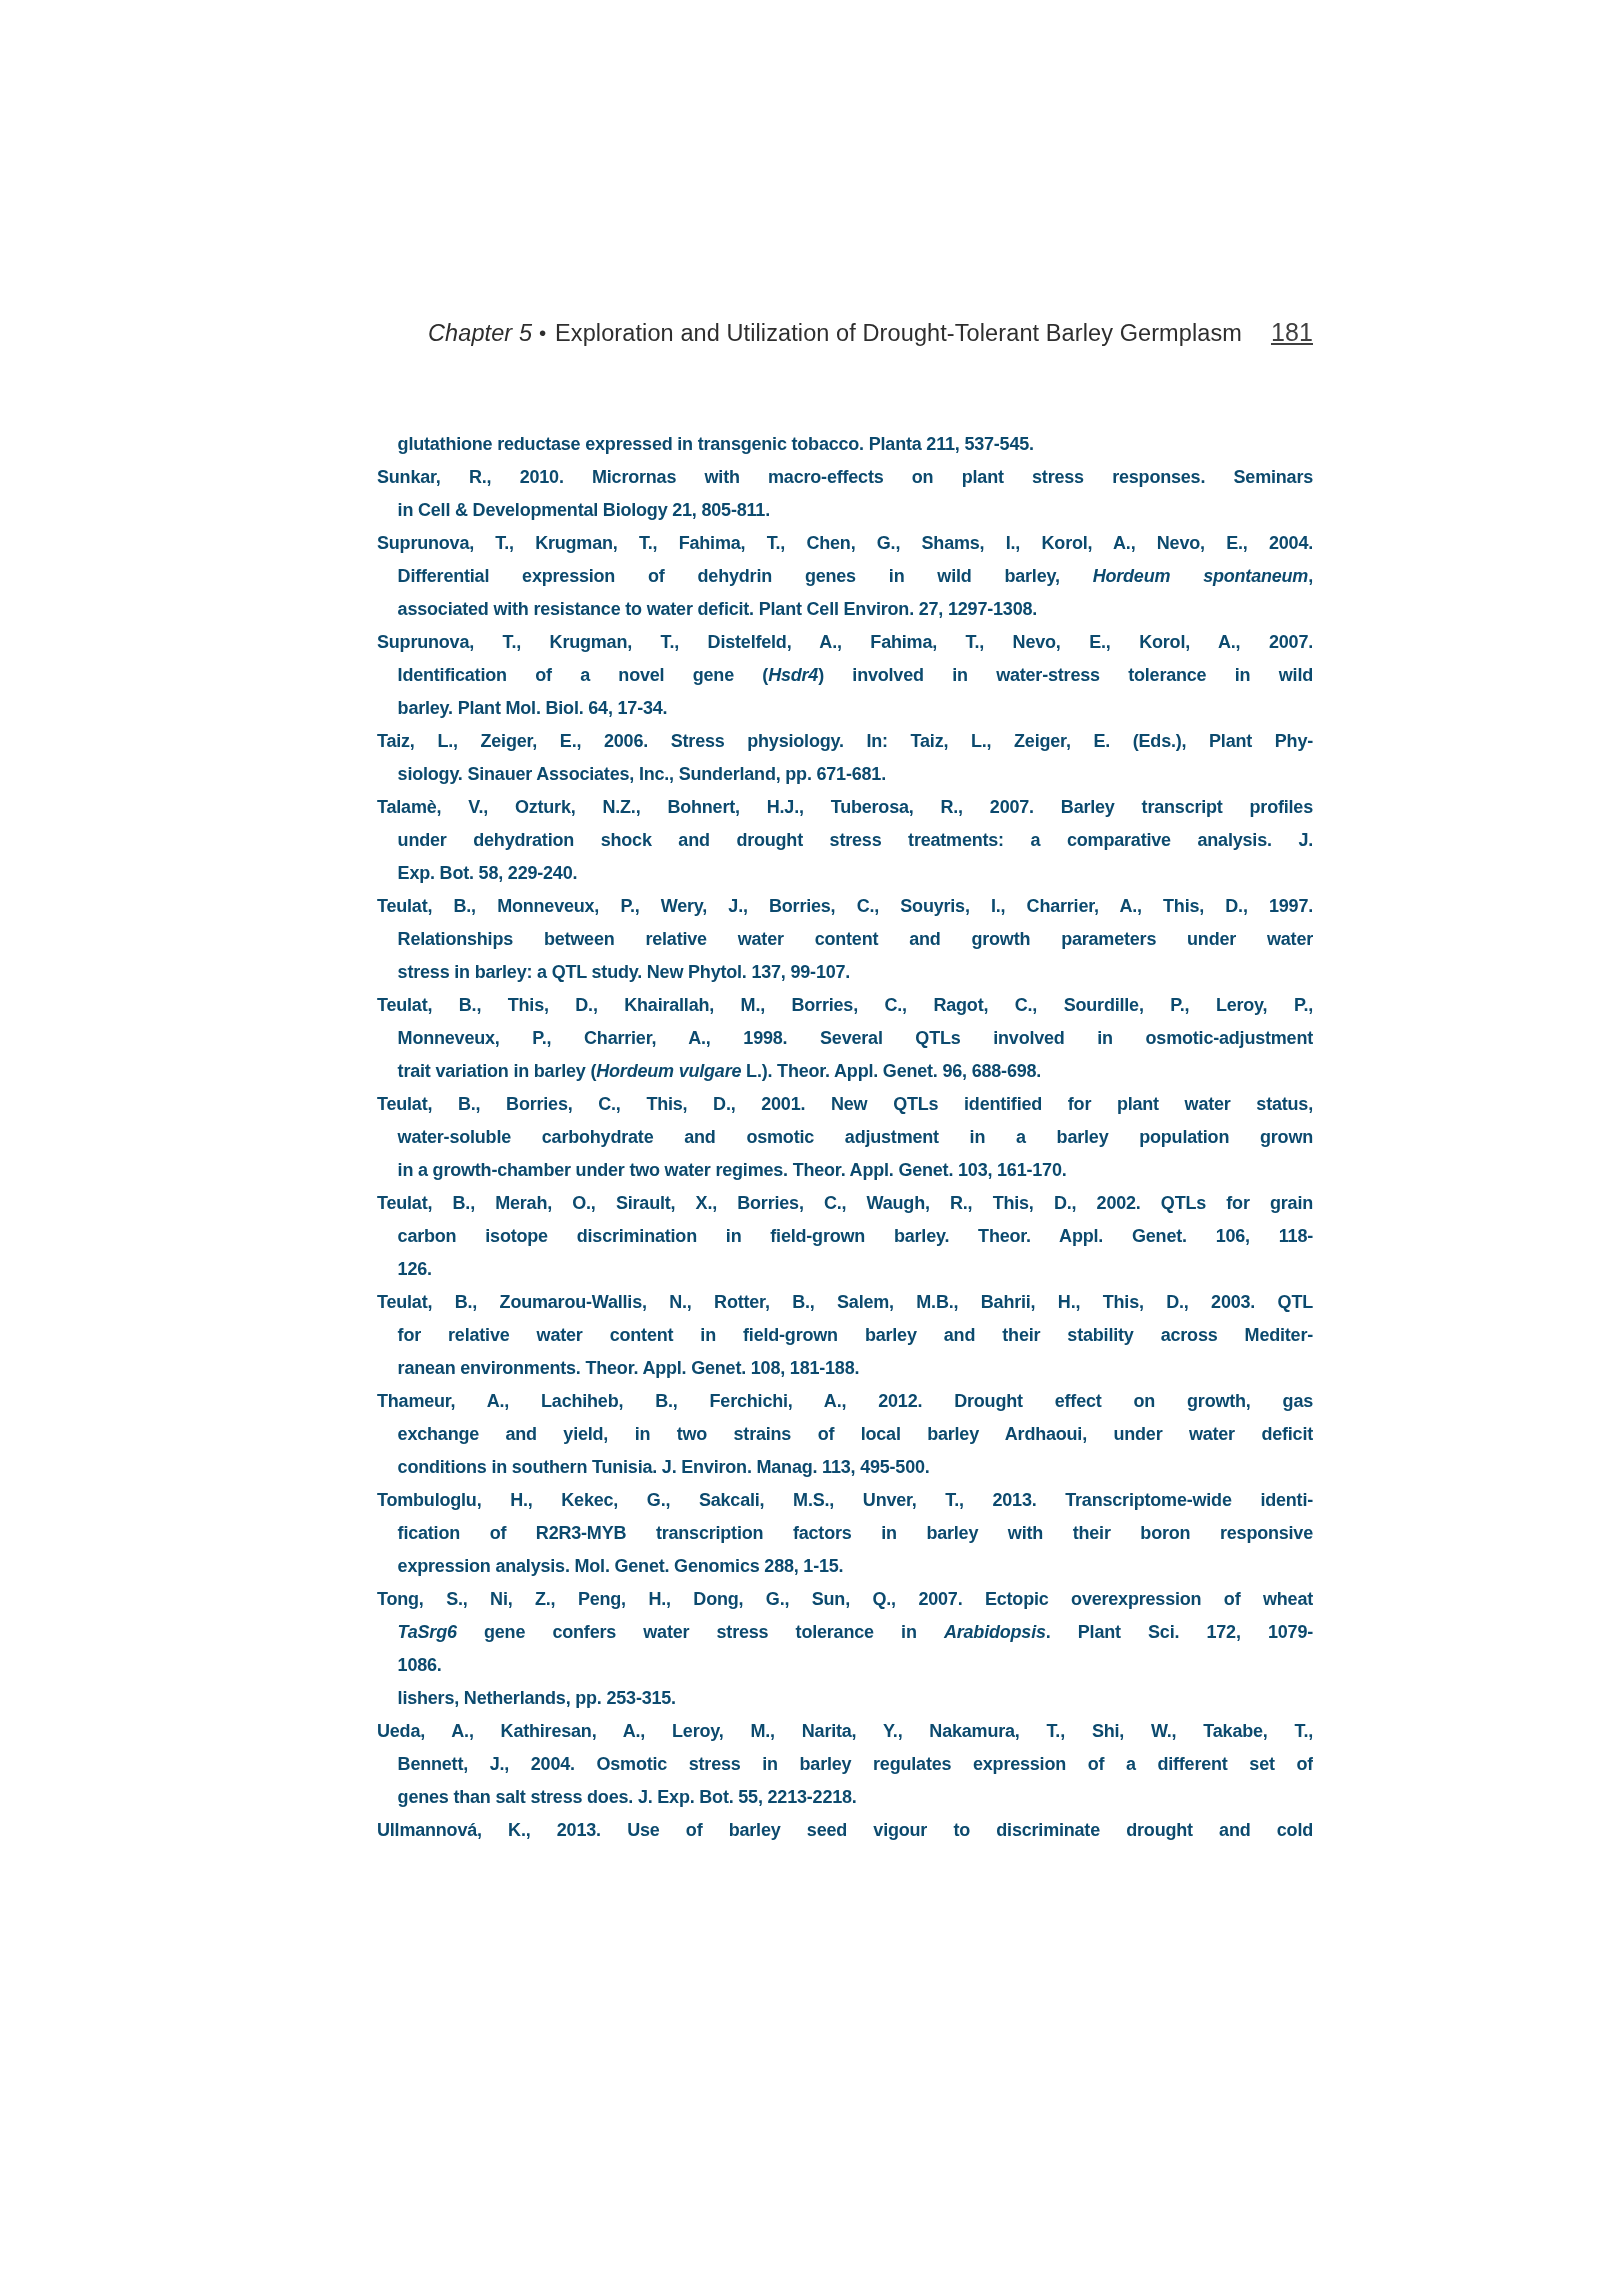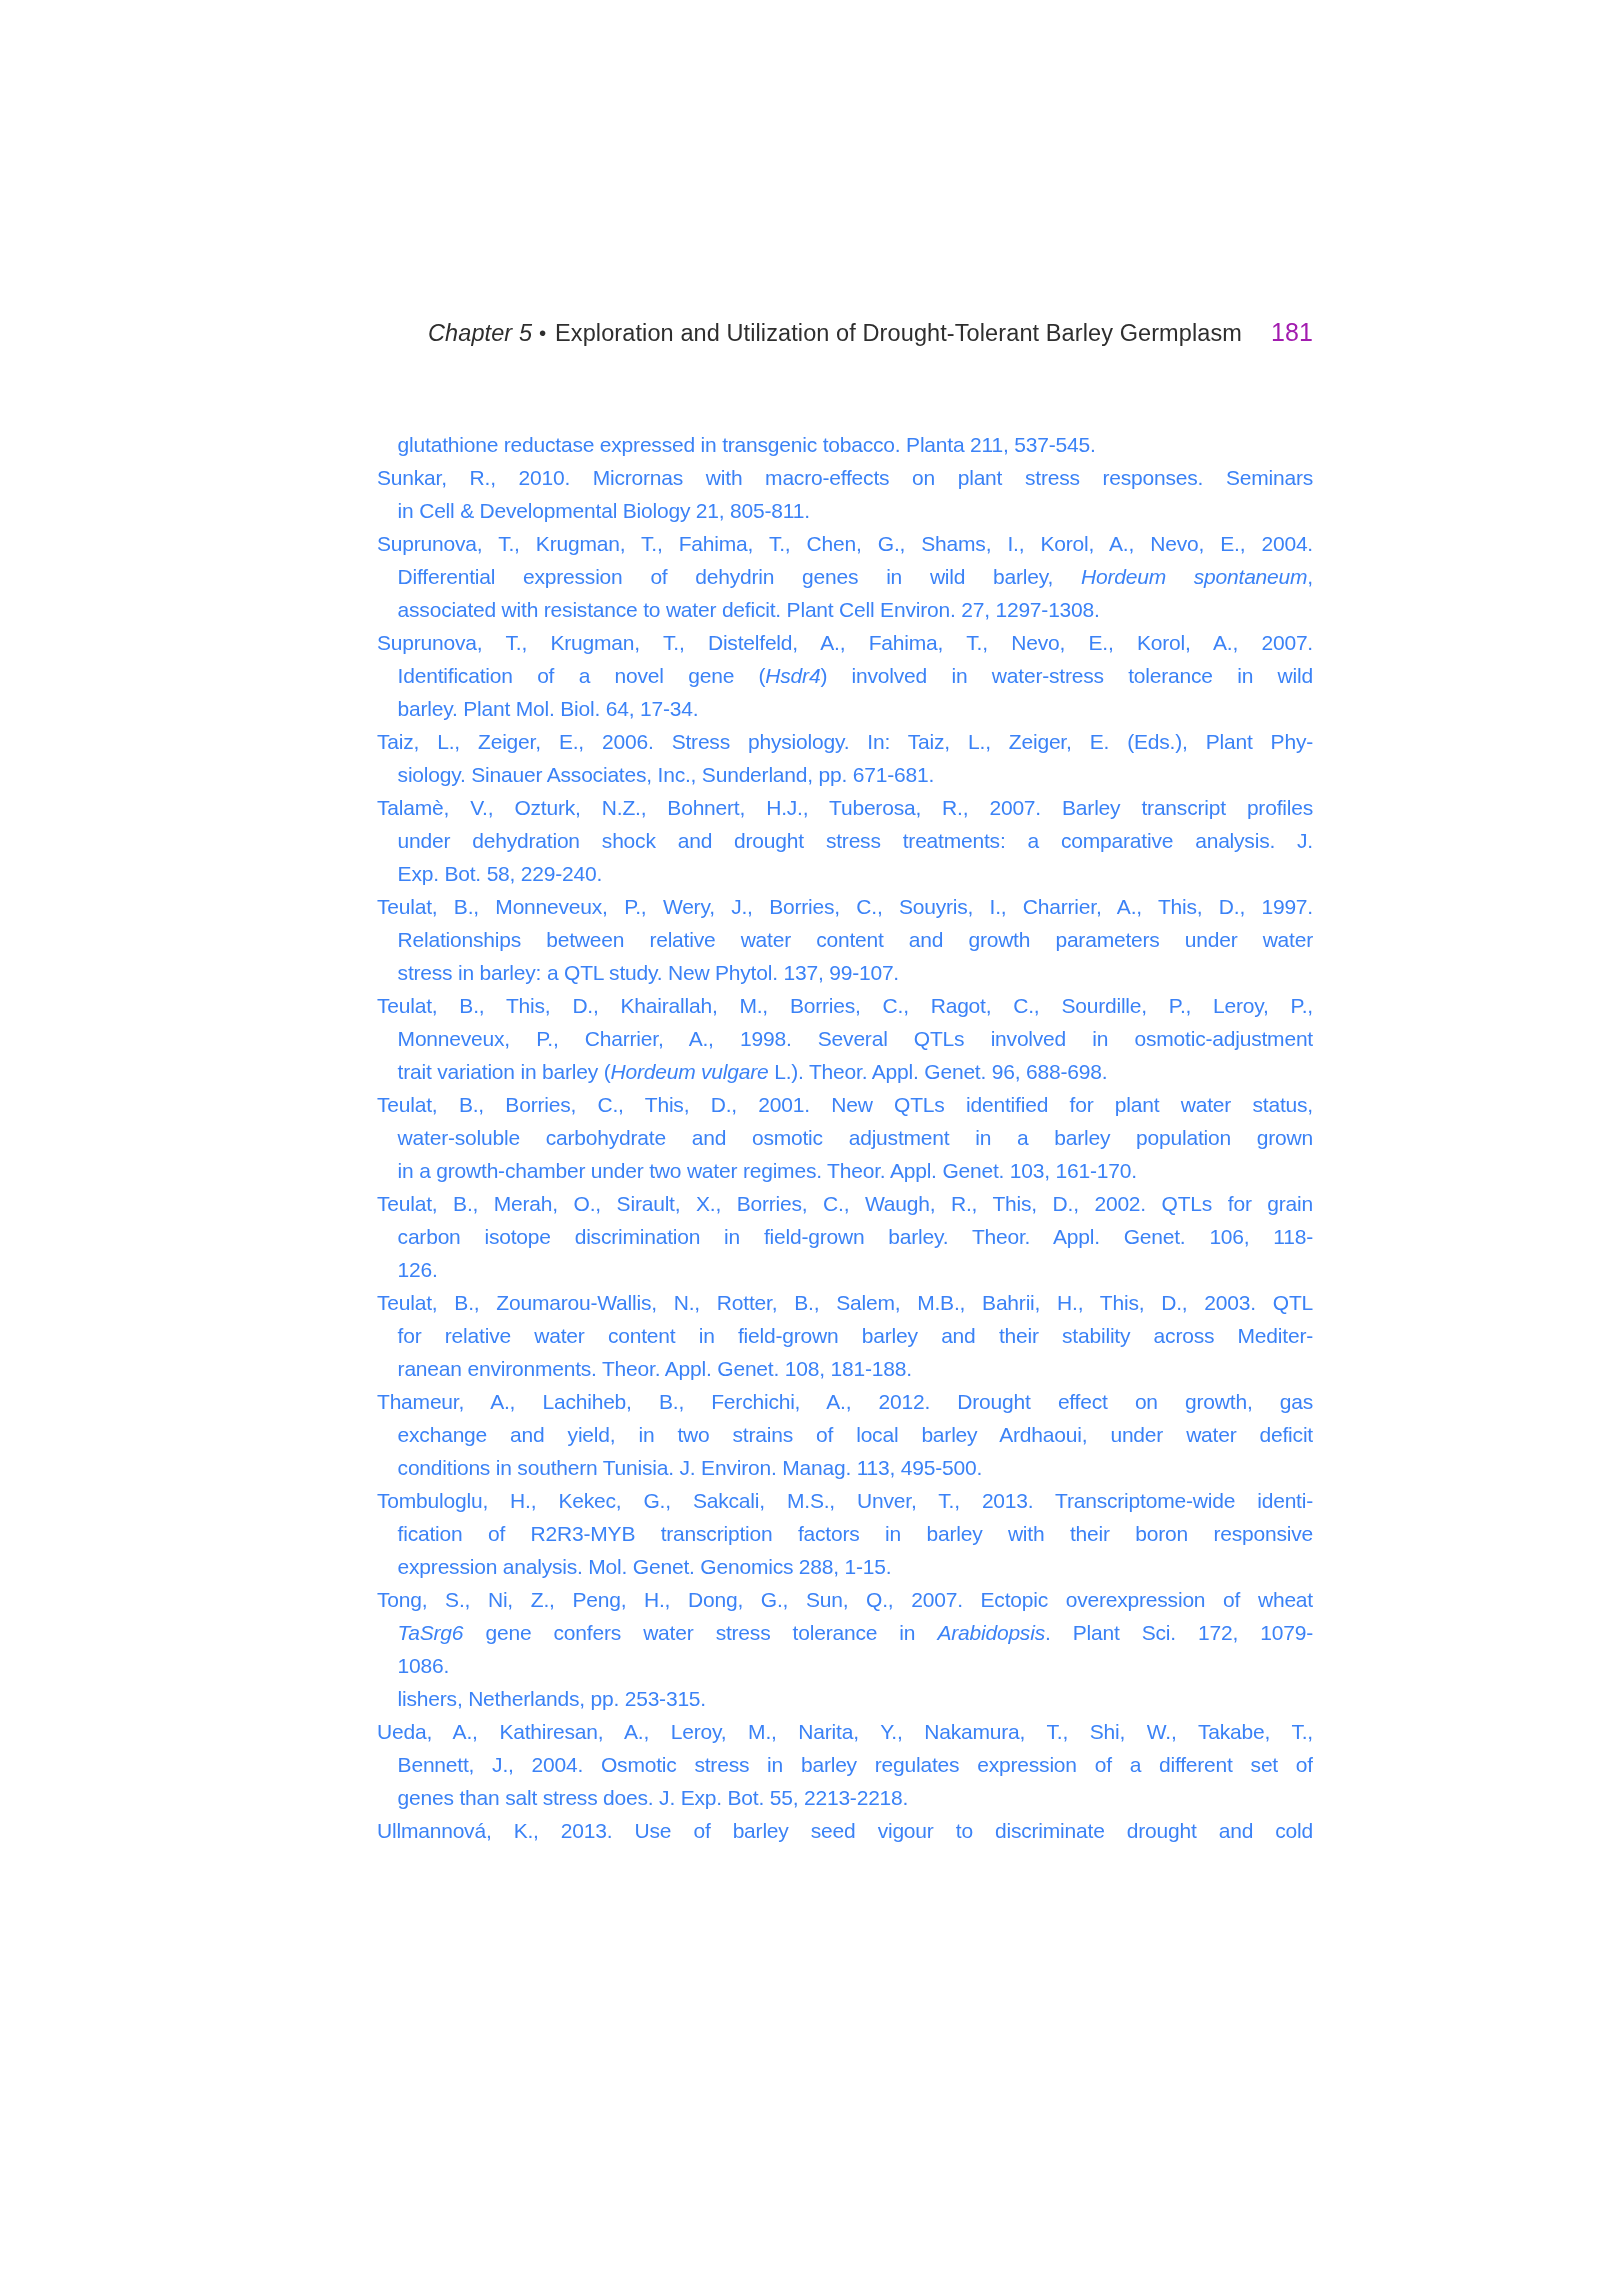--- a/index.html
+++ b/index.html
@@ -32,31 +32,33 @@
     margin-top: 44px;
   }
   .running-head .sep {
     padding: 0 8.8px 0 6.9px;
     font-size: 20.6px;
     vertical-align: 1px;
   }
   .running-head .folio {
     font-size: 25px;
     margin-left: 29px;
-    color: #a21caf;
+    color: #404040;
+    text-decoration: underline;
   }
   .refs {
     position: absolute;
     top: 428px;
     left: 377px;
     width: 936px;
-    font-size: 21px;
+    font-size: 18px;
     line-height: 33px;
     letter-spacing: -0.2px;
-    color: #3b82f6;
+    color: #0c4a6e;
+    font-weight: bold;
   }
   .ref-line {
     height: 33px;
     overflow: hidden;
     text-align: left;
   }
   .ref-line.indent {
     padding-left: 20.6px;
   }
   .ref-line.just {

